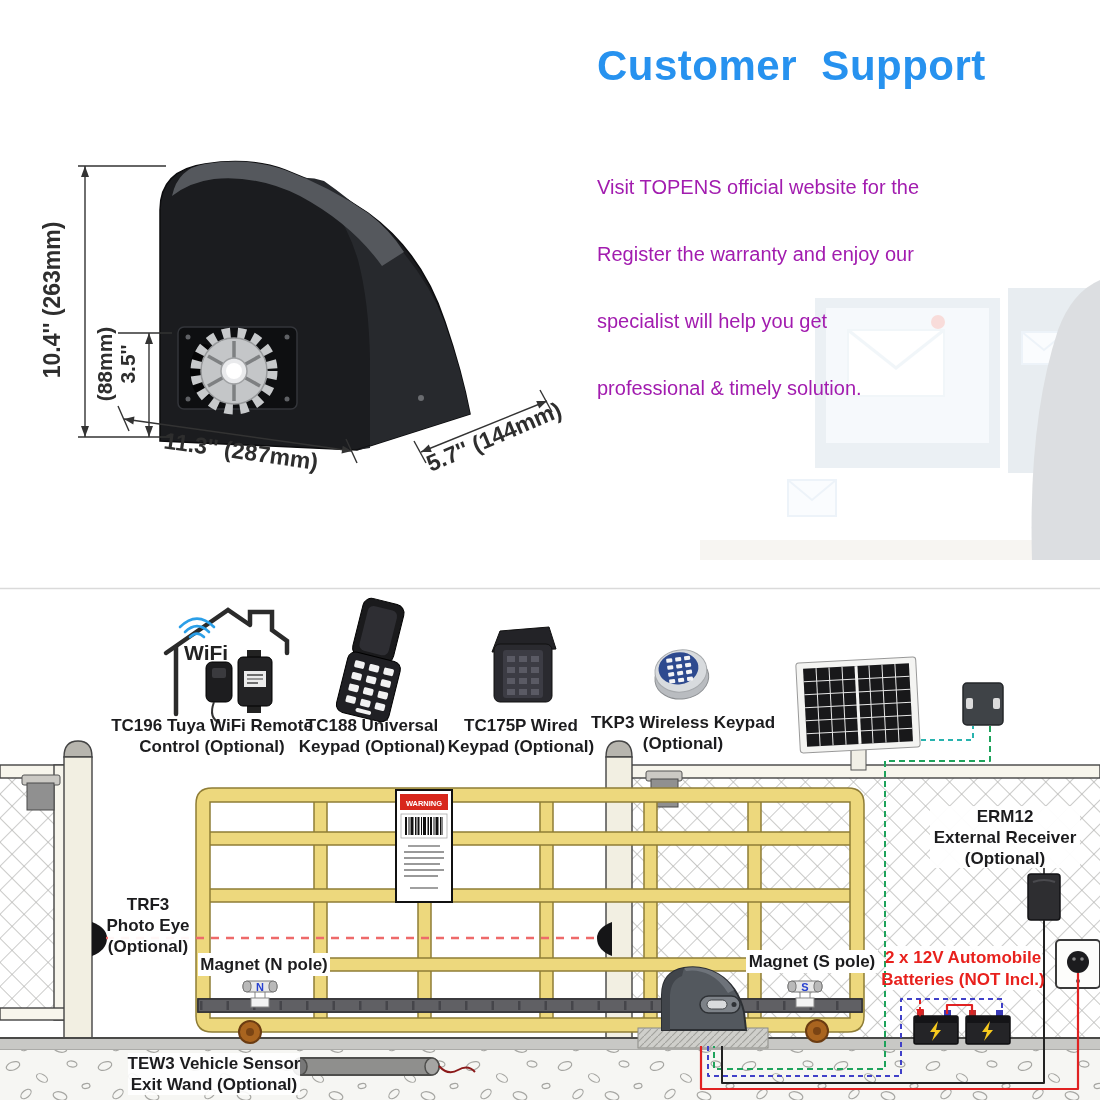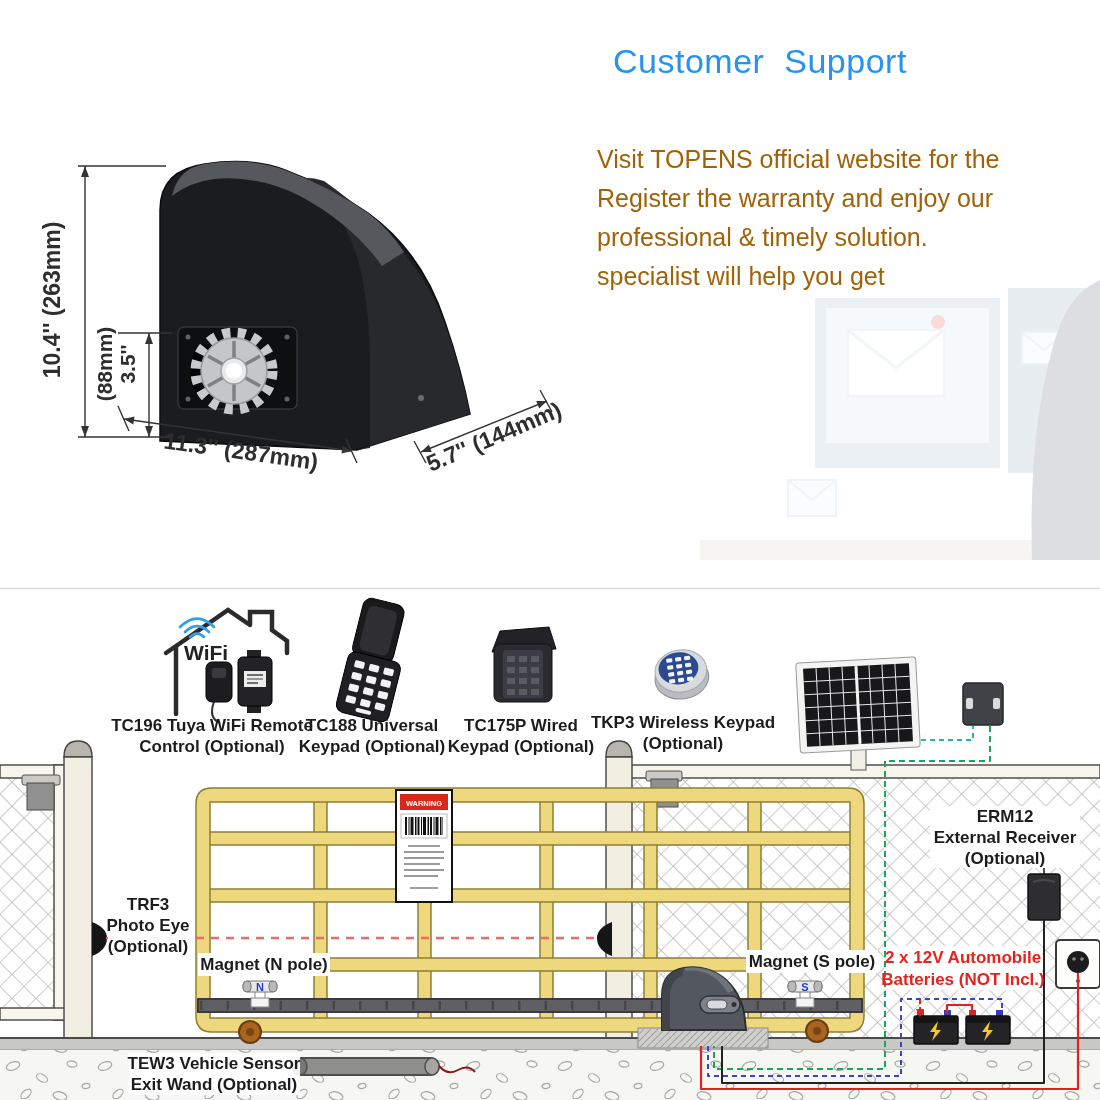--- a/index.html
+++ b/index.html
@@ -1,22 +1,22 @@
 <!DOCTYPE html>
 <html><head>
 <meta charset="utf-8">
 <style>
   html,body{margin:0;padding:0;background:#fff;}
   .stage{position:relative;width:1100px;height:1100px;overflow:hidden;
          font-family:"Liberation Sans","DejaVu Sans",sans-serif;background:#fff;}
   .stage svg{position:absolute;left:0;top:0;}
-  .cs-title{position:absolute;left:597px;top:42px;font-size:34px;font-weight:400;
-            color:#2792ef;letter-spacing:.5px;white-space:pre;margin-left:16px;}
+  .cs-title{position:absolute;left:597px;top:42px;font-size:42px;font-weight:700;
+            color:#2792ef;letter-spacing:.5px;white-space:pre;}
   .cs-body{position:absolute;left:597px;top:140px;width:450px;}
-  .cs-line{font-size:25px;line-height:39px;color:#a16207;white-space:pre;}
+  .cs-line{font-size:20px;line-height:39px;color:#a21caf;white-space:pre;margin-top:28px;}
   .lbl{font-weight:700;font-size:17px;fill:#1c1c1e;}
   .lblred{font-weight:700;font-size:17px;fill:#e8211d;}
   .dim{font-size:23px;font-weight:600;fill:#2e2e2e;}
 </style>
 </head>
 <body>
 
 <div class="stage">
 
 <svg width="1100" height="1100" viewBox="0 0 1100 1100">
@@ -414,17 +414,17 @@
     <rect x="128" y="1053" width="172" height="42" fill="#fff" opacity="0.9"></rect>
     <text class="lbl" x="214" y="1069" text-anchor="middle">TEW3 Vehicle Sensor</text>
     <text class="lbl" x="214" y="1090" text-anchor="middle">Exit Wand (Optional)</text>
   </g>
 </svg>
 
 <div class="cs-title">Customer  Support</div>
 <div class="cs-body">
   <div class="cs-line">Visit TOPENS official website for the</div>
   <div class="cs-line">Register the warranty and enjoy our</div>
+  <div class="cs-line">specialist will help you get</div>
   <div class="cs-line">professional &amp; timely solution.</div>
-  <div class="cs-line">specialist will help you get</div>
 </div>
 
 </div>
 
 </body></html>

